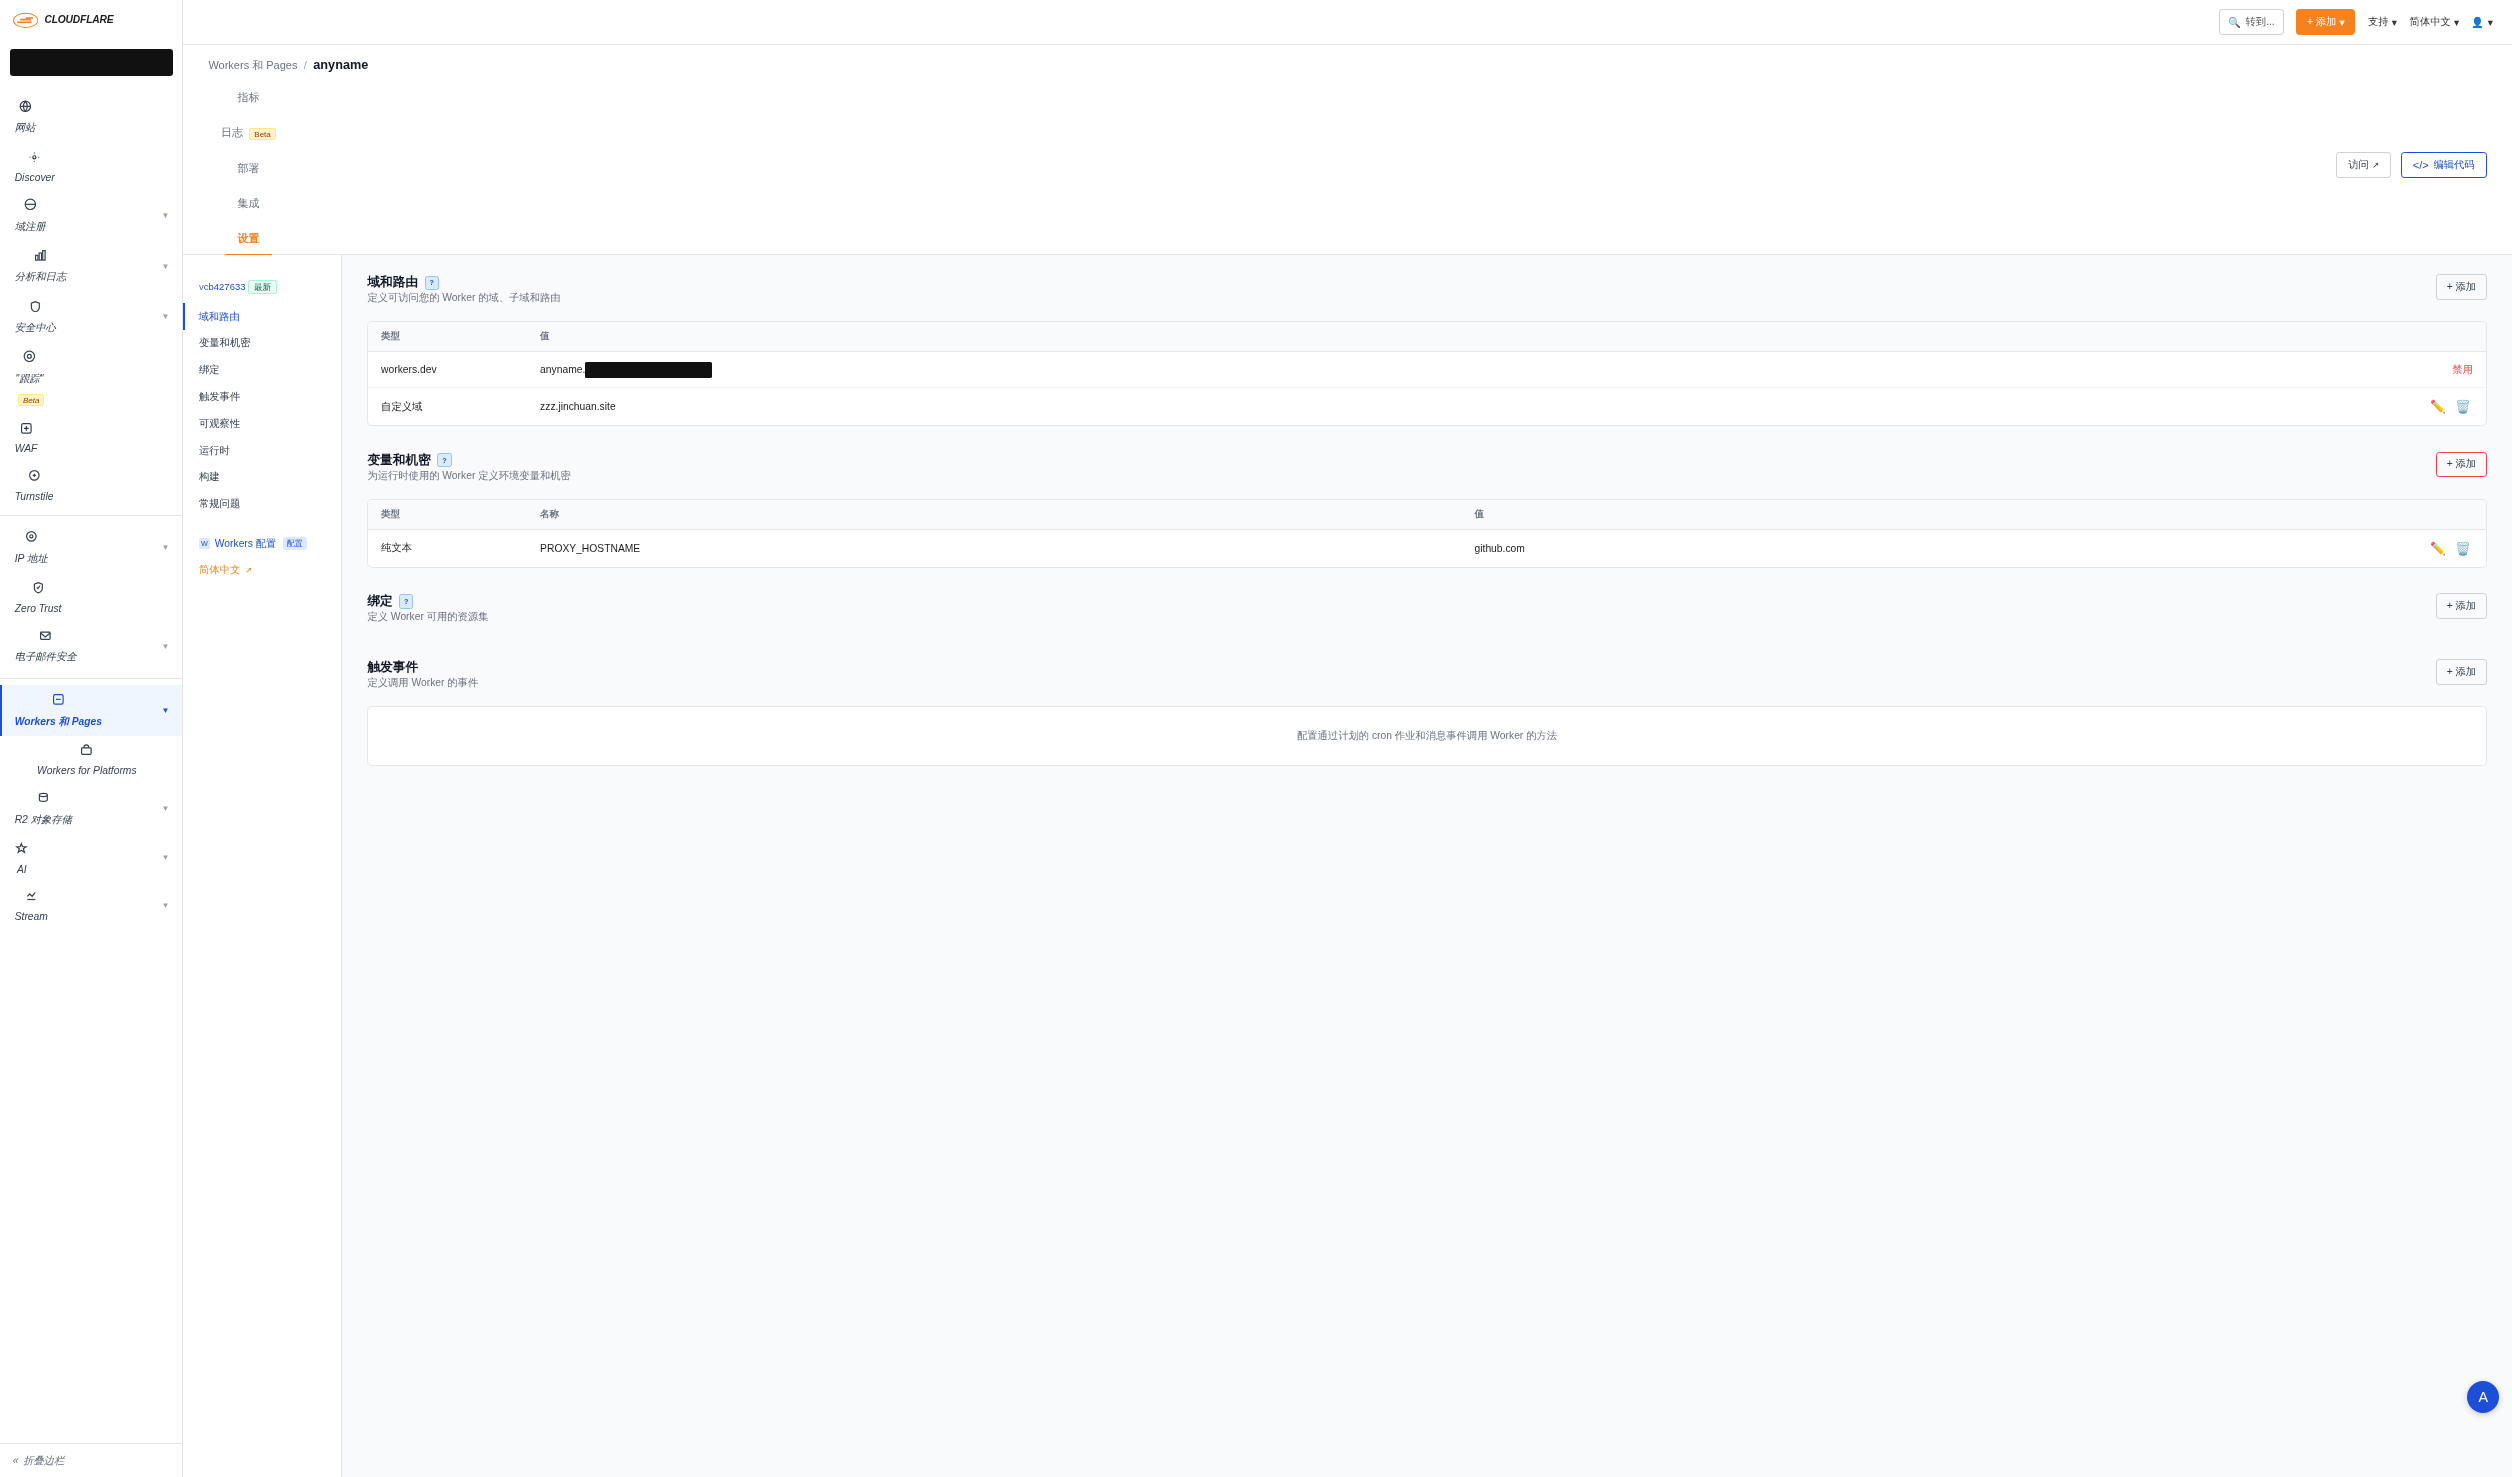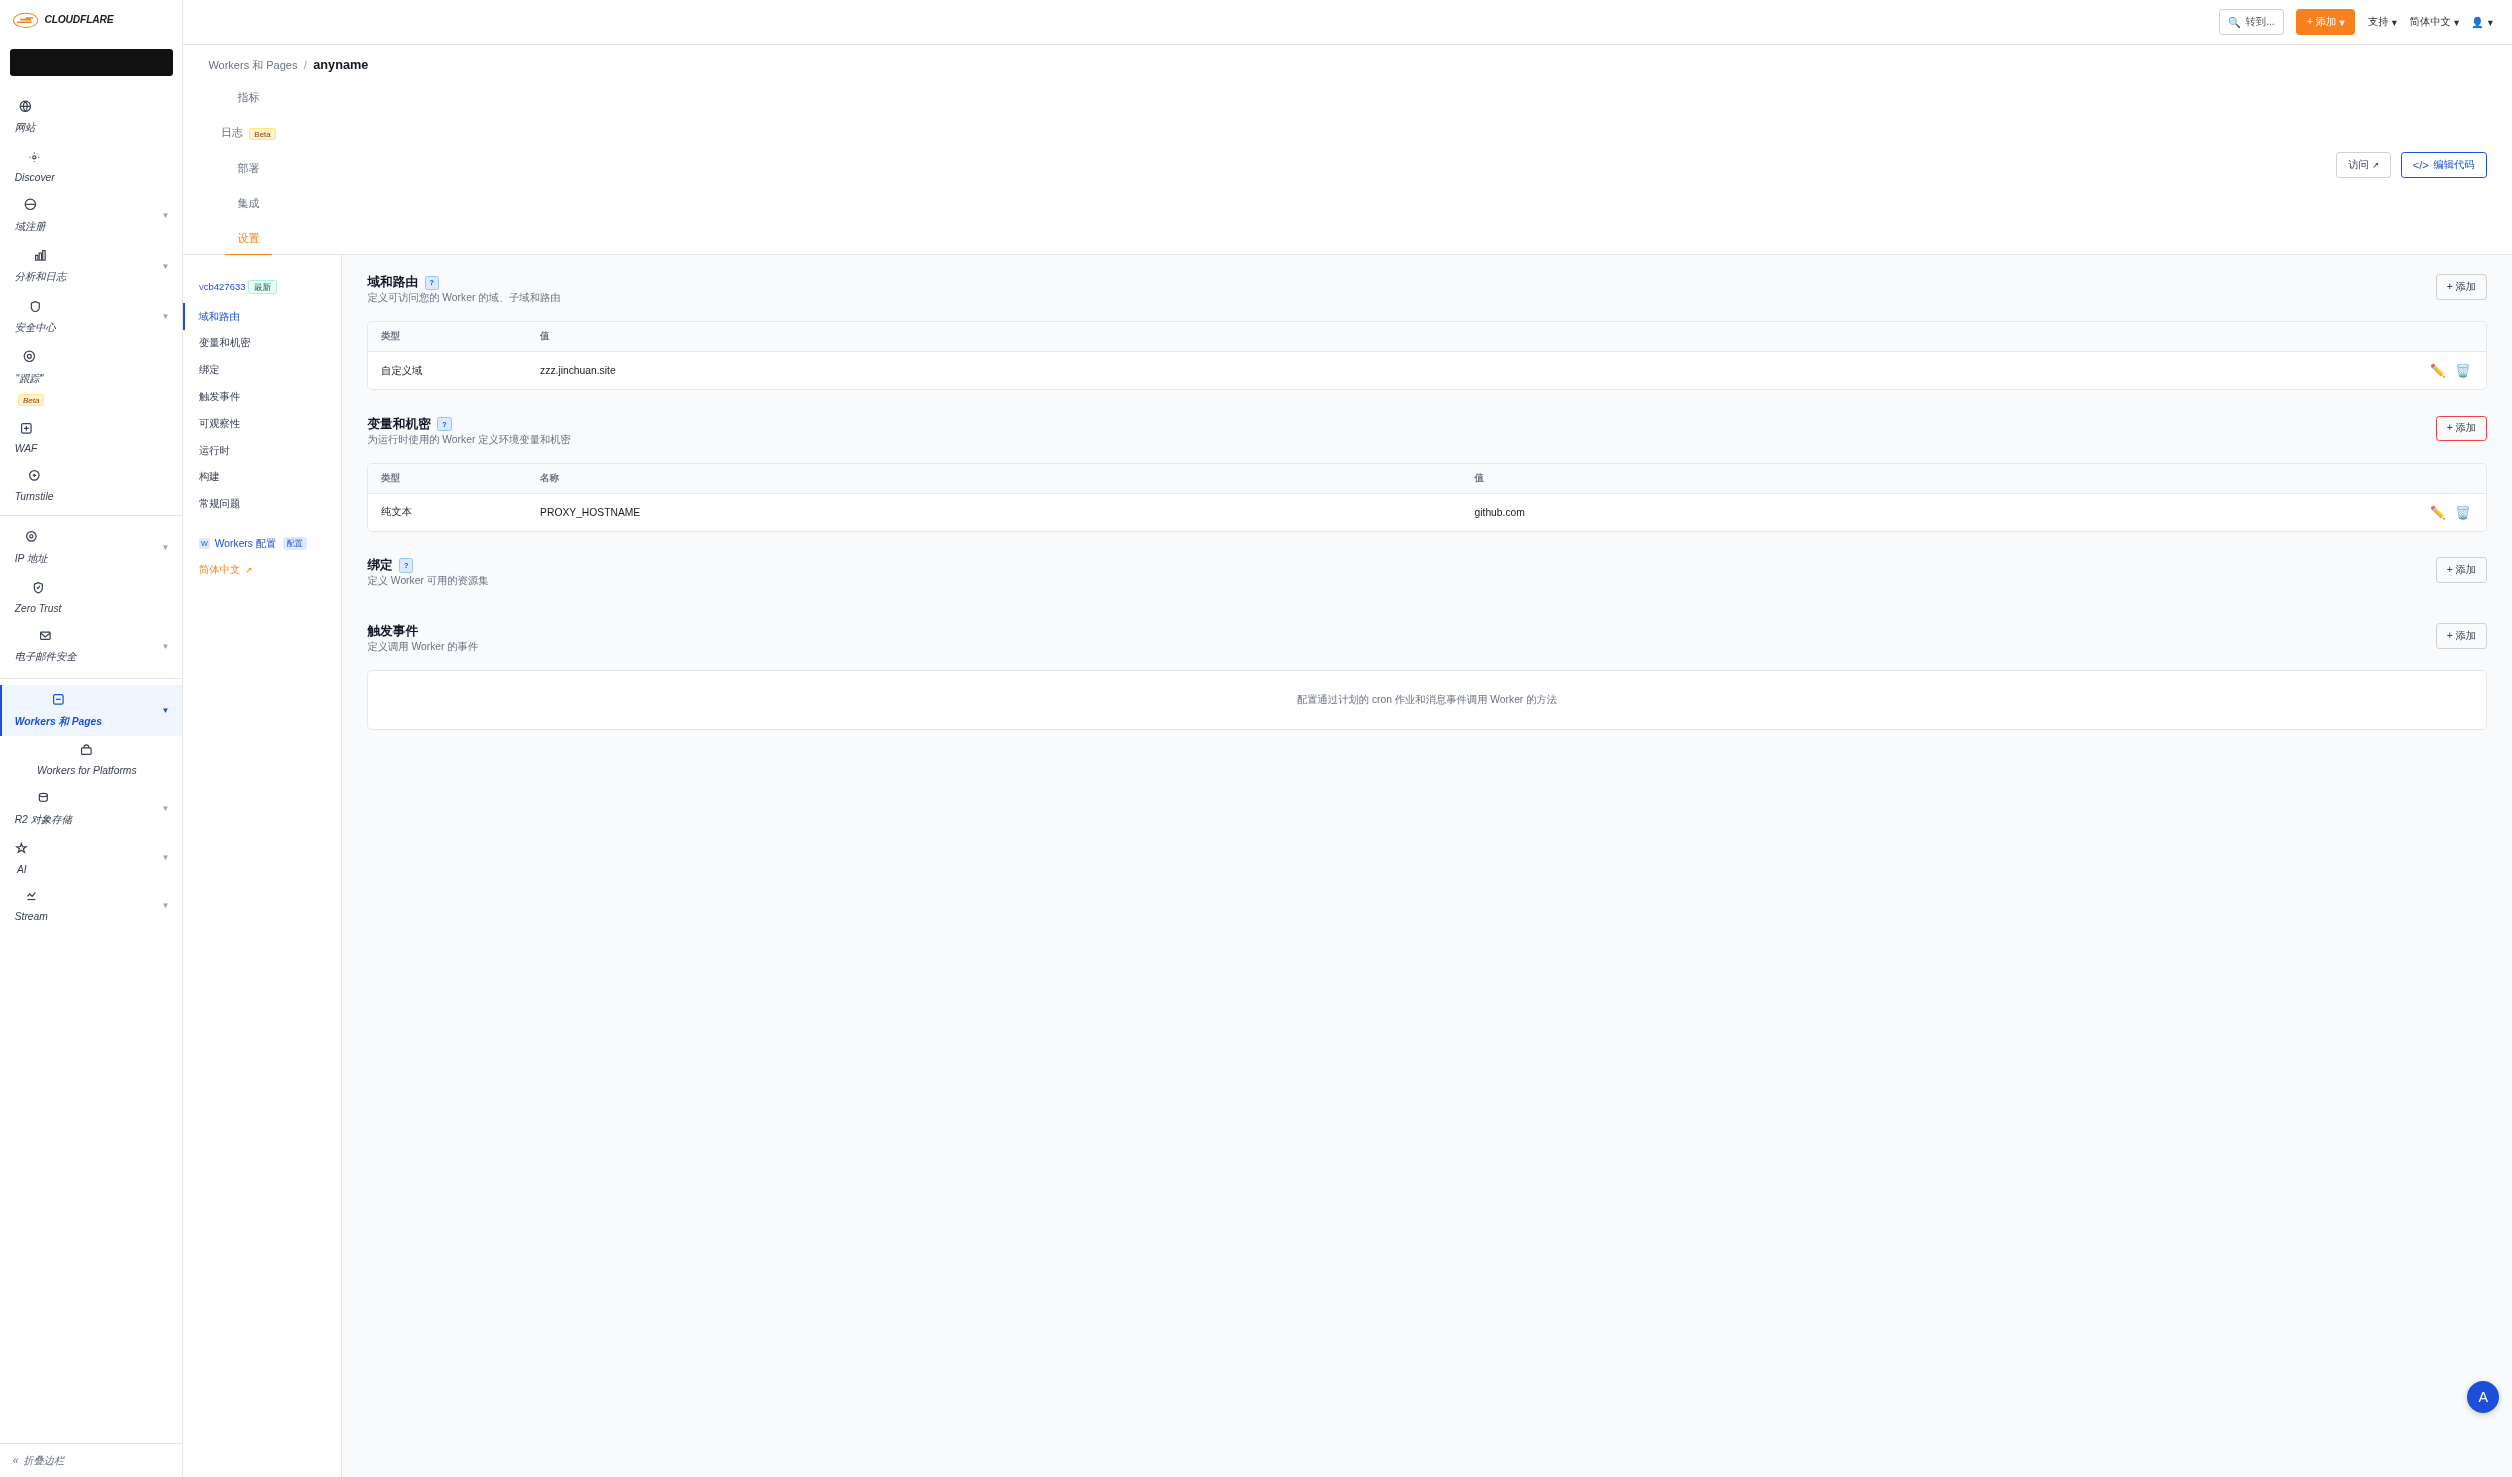--- a/index.html
+++ b/index.html
@@ -30,21 +30,21 @@
     .nav-icon svg { width: 12.7px; height: 12.7px; }
     .chevron { font-size: 8px; color: #9ca3af; }
     .badge-beta { background: #fef3c7; color: #92400e; font-size: 8px; padding: 0.8px 4px; border-radius: 2.4px; border: 0.8px solid #fde68a; margin-left: 3.2px; }
     .sidebar-divider { height: 0.8px; background: #e5e5e5; margin: 6.4px 0; }
     .nav-sub-item { padding-left: 35px; }
 
     
     .page-header { padding: 12.7px 25.4px 0; border-bottom: 0.8px solid #e5e5e5; background: #fff; }
     .tabs { display: flex; align-items: center; gap: 4px; flex-direction: column; }
     .tab { padding: 8px 12.7px; font-size: 11px; color: #6b7280; cursor: pointer; border-bottom: 1.6px solid transparent; margin-bottom: -0.8px; }
-    .tab.active { color: #f6821f; border-bottom-color: #f6821f; font-weight: 400; text-align: center; }
+    .tab.active { color: #f6821f; border-bottom-color: #f6821f; font-weight: 700; text-align: center; }
     .tab-badge { background: #fef3c7; color: #92400e; font-size: 8px; padding: 0.8px 4px; border-radius: 2.4px; border: 0.8px solid #fde68a; margin-left: 3.2px; }
     .header-actions { margin-left: auto; display: flex; align-items: center; gap: 9.5px; padding-bottom: 6.4px; }
     .btn-visit { background: none; border: 0.8px solid #d0d0d0; border-radius: 3.2px; padding: 4.8px 11px; font-size: 10.3px; cursor: pointer; color: #374151; display: flex; align-items: center; gap: 3.2px; }
     .btn-edit-code { background: none; border: 1.6px solid #1d4ed8; border-radius: 3.2px; padding: 4.8px 11px; font-size: 10.3px; cursor: pointer; color: #1d4ed8; display: flex; align-items: center; gap: 4.8px; font-weight: 500; }
     .tabs-row { display: flex; align-items: center; }
 
     
     .content { display: flex; flex: 1; overflow: hidden; }
     .content-sidebar { width: 159px; min-width: 159px; padding: 16px 0; border-right: 0.8px solid #e5e5e5; background: #fff; }
     .cs-item { padding: 6.4px 16px; font-size: 10.3px; color: #374151; cursor: pointer; display: flex; align-items: center; gap: 4.8px; }
@@ -454,20 +454,29 @@
             </button>
           </div>
 
           <div class="data-table">
             <div class="table-header">
               <div class="col-type">类型</div>
               <div class="col-name">值</div>
               <div class="col-actions"></div>
             </div>
 
+            <div class="table-row">
+              <div class="col-type">workers.dev</div>
+              <div class="col-name">
+                <span>anyname.</span><span class="redacted-block"></span>
+              </div>
+              <div class="col-actions">
+                <span class="badge-disabled">禁用</span>
+              </div>
+            </div>
 
             <div class="table-row">
               <div class="col-type">自定义域</div>
               <div class="col-name">zzz.jinchuan.site</div>
               <div class="col-actions">
                 <button class="icon-btn">✏️</button>
                 <button class="icon-btn delete">🗑️</button>
               </div>
             </div>
           </div>

